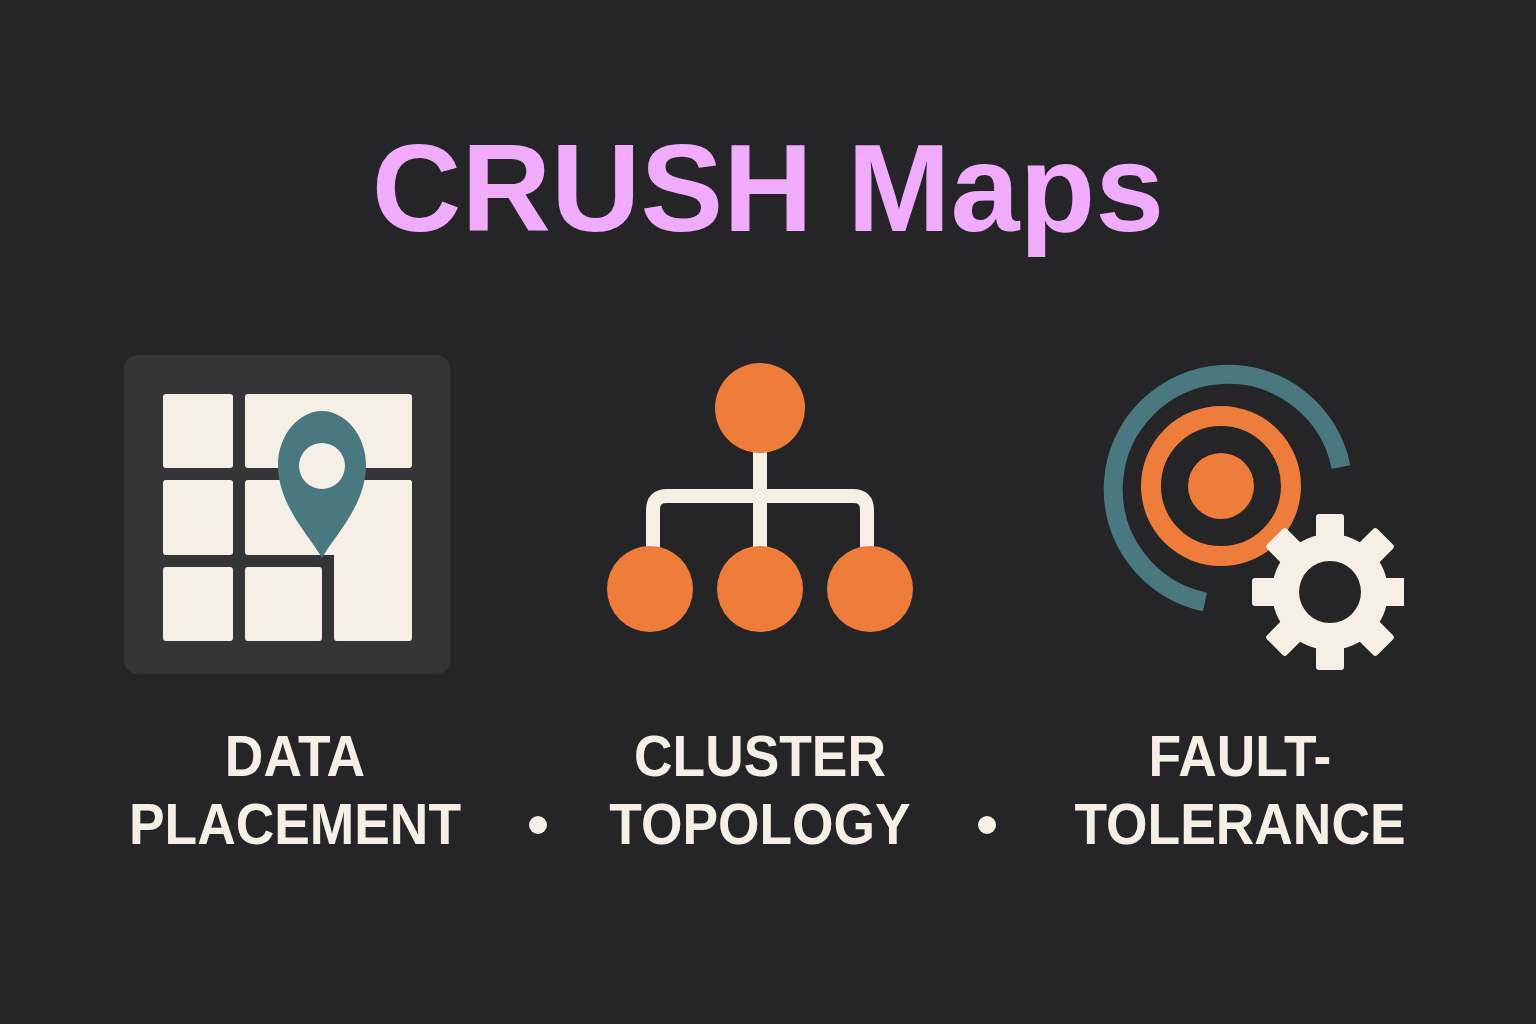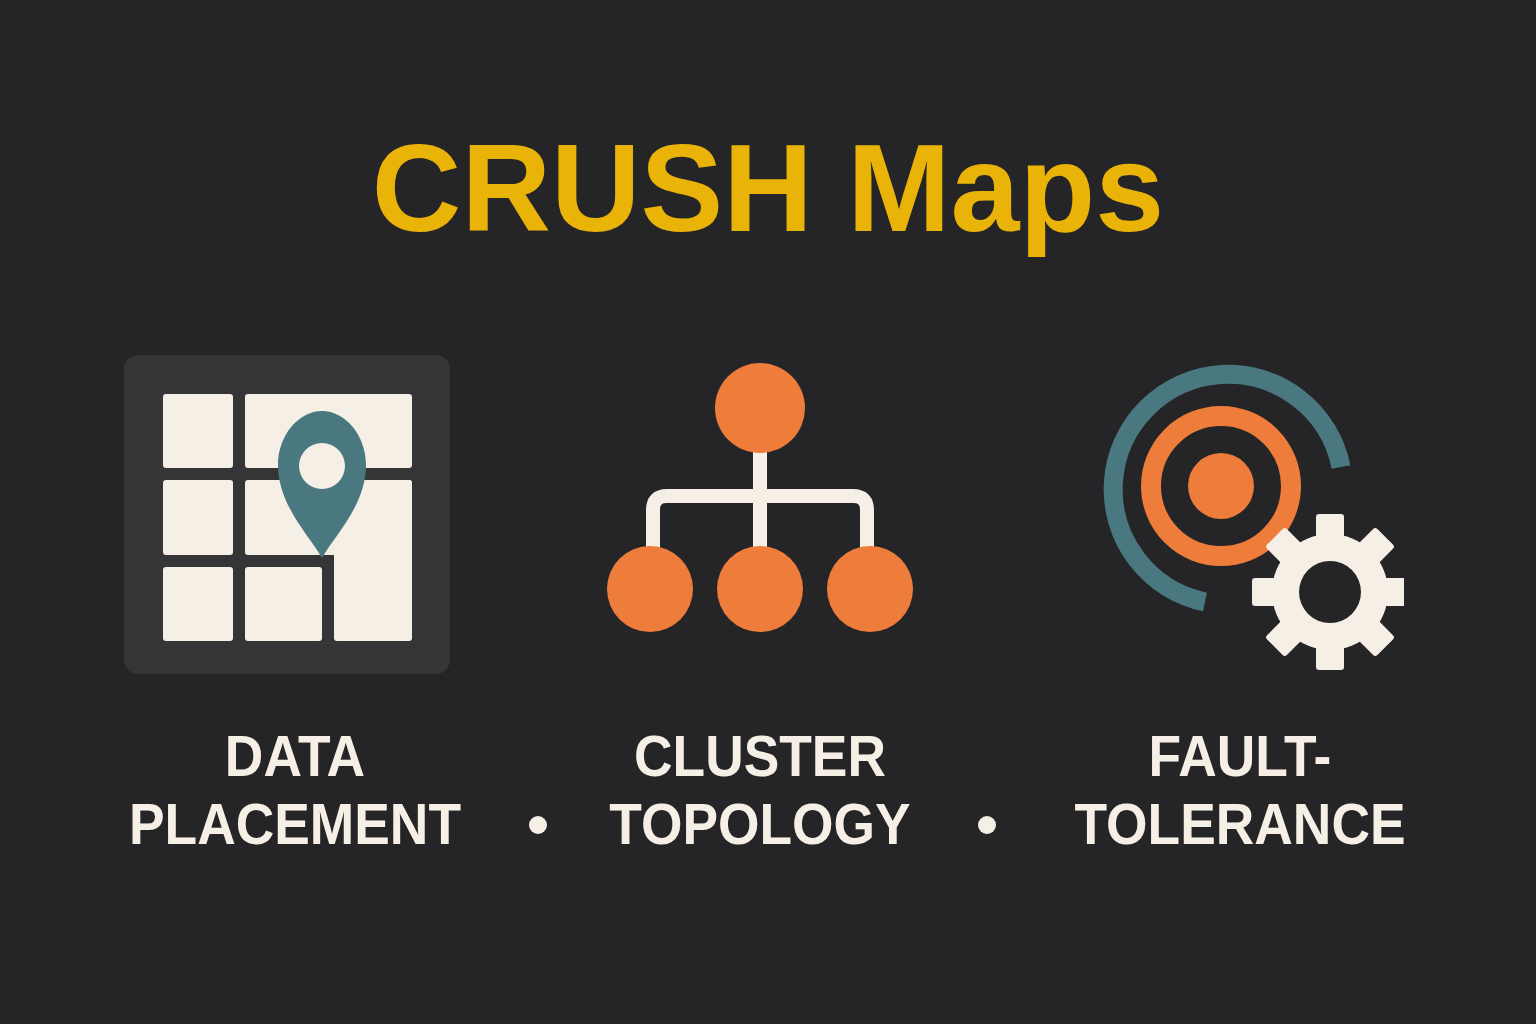--- a/index.html
+++ b/index.html
@@ -7,21 +7,21 @@
     width: 1536px; height: 1024px; overflow: hidden;
     background: #252527;
     font-family: "Liberation Sans", "DejaVu Sans", sans-serif;
     position: relative;
     color: #f5efe5;
   }
   .title {
     position: absolute; left: 0; top: 118px; width: 1536px;
     text-align: center;
     font-size: 124px; font-weight: bold; letter-spacing: 0px;
-    color: #eab308; line-height: 140px;
+    color: #f0abfc; line-height: 140px;
   }
   .icon-wrap { position: absolute; }
   #icon-placement { left: 124px; top: 355px; width: 326px; height: 319px; }
   #icon-topology { left: 600px; top: 362px; width: 320px; height: 280px; }
   #icon-fault { left: 1094px; top: 360px; width: 310px; height: 316px; }
   .label {
     position: absolute; text-align: center;
     font-size: 58px; font-weight: bold; line-height: 68px;
     color: #f5efe5; transform: scaleX(0.92); transform-origin: center;
   }

